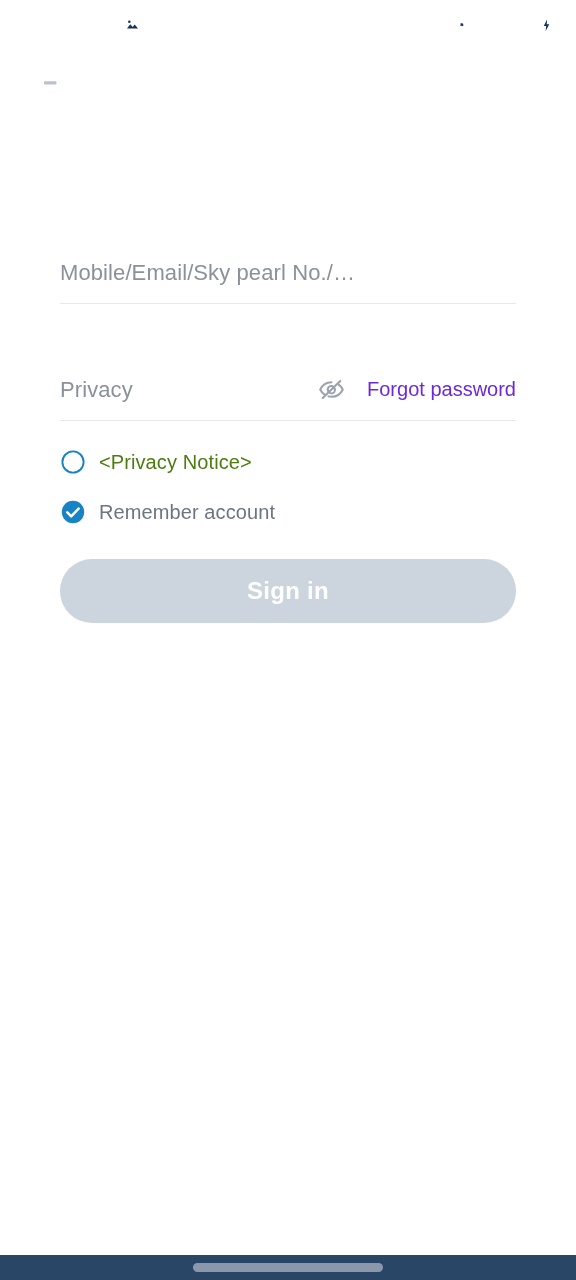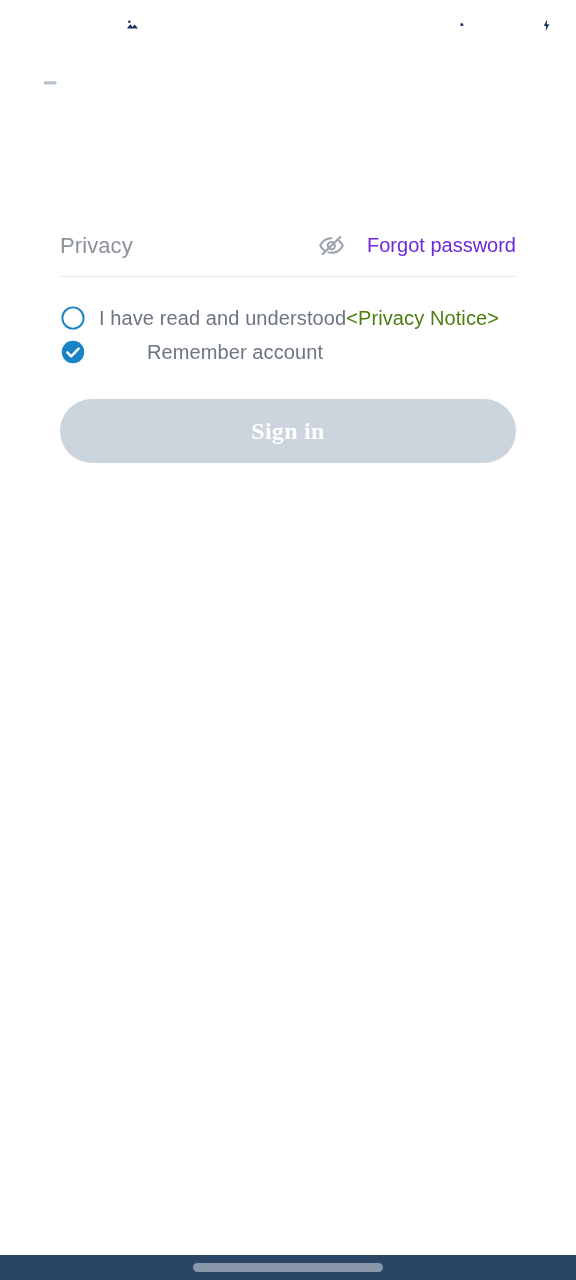--- a/index.html
+++ b/index.html
@@ -83,38 +83,38 @@
   .forgot-link {
     font-size:20px; color:#6d28d9; cursor:pointer; white-space:nowrap;
   }
 
   
   .check-row {
     display:flex; align-items:center; cursor:pointer;
     height:34px;
   }
   #privacy-row { margin-top:24px; }
-  #remember-row { margin-top:0;gap:48px; }
+  #remember-row { margin-top:16px; }
   .check-box { width:26px; height:26px; flex:0 0 auto; margin-right:13px; }
   .check-label {
     font-size:20px; color:#6d7580; white-space:nowrap; letter-spacing:.1px;
   }
   .privacy-link {
     font-size:20px; color:#4d7c0f; white-space:nowrap; letter-spacing:.1px;
   }
 
   
   .signin-btn {
     margin-top:30px;
     width:456px; height:64px;
     background:#ccd4dd; border-radius:32px;
     display:flex; align-items:center; justify-content:center;
     cursor:pointer;
   }
-  .signin-label { font-size:24px; font-weight:bold; color:#ffffff; letter-spacing:.3px;font-family:Liberation Serif, serif; }
+  .signin-label { font-size:24px; font-weight:bold; color:#ffffff; letter-spacing:.3px; }
 
   
   .navbar {
     position:absolute; left:0; bottom:0; width:576px; height:25px;
     background:#2a4667;
     display:flex; align-items:center; justify-content:center;
   }
   .gesture-pill {
     width:190px; height:9px; border-radius:5px; background:#8b98ab;
     cursor:pointer;
@@ -187,41 +187,43 @@
       <rect x="16" y="13.3" width="12.5" height="3.2" rx="1.2" fill="#b9c2cf"></rect>
     </svg>
   </div>
   <div class="page-title">Welcome</div>
   <div class="header-spacer"></div>
   <div class="signup-btn">Sign up</div>
 </div>
 
 <div class="card">
 
+  <div class="field" id="account-field">
+    <span class="field-placeholder">Mobile/Email/Sky pearl No./…</span>
+  </div>
 
   <div class="field" id="password-field">
     <span class="field-placeholder">Privacy</span>
     <span class="field-spacer"></span>
     <span class="eye-btn">
       <svg width="27" height="27" viewBox="0 0 24 24">
         <path d="M12 5.5c-4.6 0-8.4 3-10 6.5 0.8 1.8 2.2 3.4 3.9 4.5M9.3 18.1c0.86 0.25 1.76 0.39 2.7 0.39 4.6 0 8.4-3 10-6.5-0.77-1.7-2-3.2-3.6-4.3" fill="none" stroke="#9aa3ae" stroke-width="1.8" stroke-linecap="round"></path>
         <path d="M9.6 9.7a3.4 3.4 0 0 0 4.8 4.8M14.9 13.3a3.4 3.4 0 0 0-4.2-4.2" fill="none" stroke="#9aa3ae" stroke-width="1.8" stroke-linecap="round"></path>
         <line x1="4.2" y1="19.6" x2="19.8" y2="4.4" stroke="#9aa3ae" stroke-width="1.9" stroke-linecap="round"></line>
       </svg>
     </span>
     <span class="forgot-link">Forgot password</span>
   </div>
 
   <div class="check-row" id="privacy-row">
     <span class="check-box">
       <svg width="26" height="26" viewBox="0 0 26 26">
         <circle cx="13" cy="13" r="10.6" fill="none" stroke="#1783c4" stroke-width="1.9"></circle>
       </svg>
     </span>
-    <span class="check-label">I have read and understood</span>
     <span class="privacy-link">&lt;Privacy Notice&gt;</span>
   </div>
 
   <div class="check-row" id="remember-row">
     <span class="check-box">
       <svg width="26" height="26" viewBox="0 0 26 26">
         <circle cx="13" cy="13" r="11.2" fill="#1783c4"></circle>
         <path d="M7.3 13.4l3.9 3.9 7.4-7.6" fill="none" stroke="#ffffff" stroke-width="2.5" stroke-linecap="round" stroke-linejoin="round"></path>
       </svg>
     </span>

